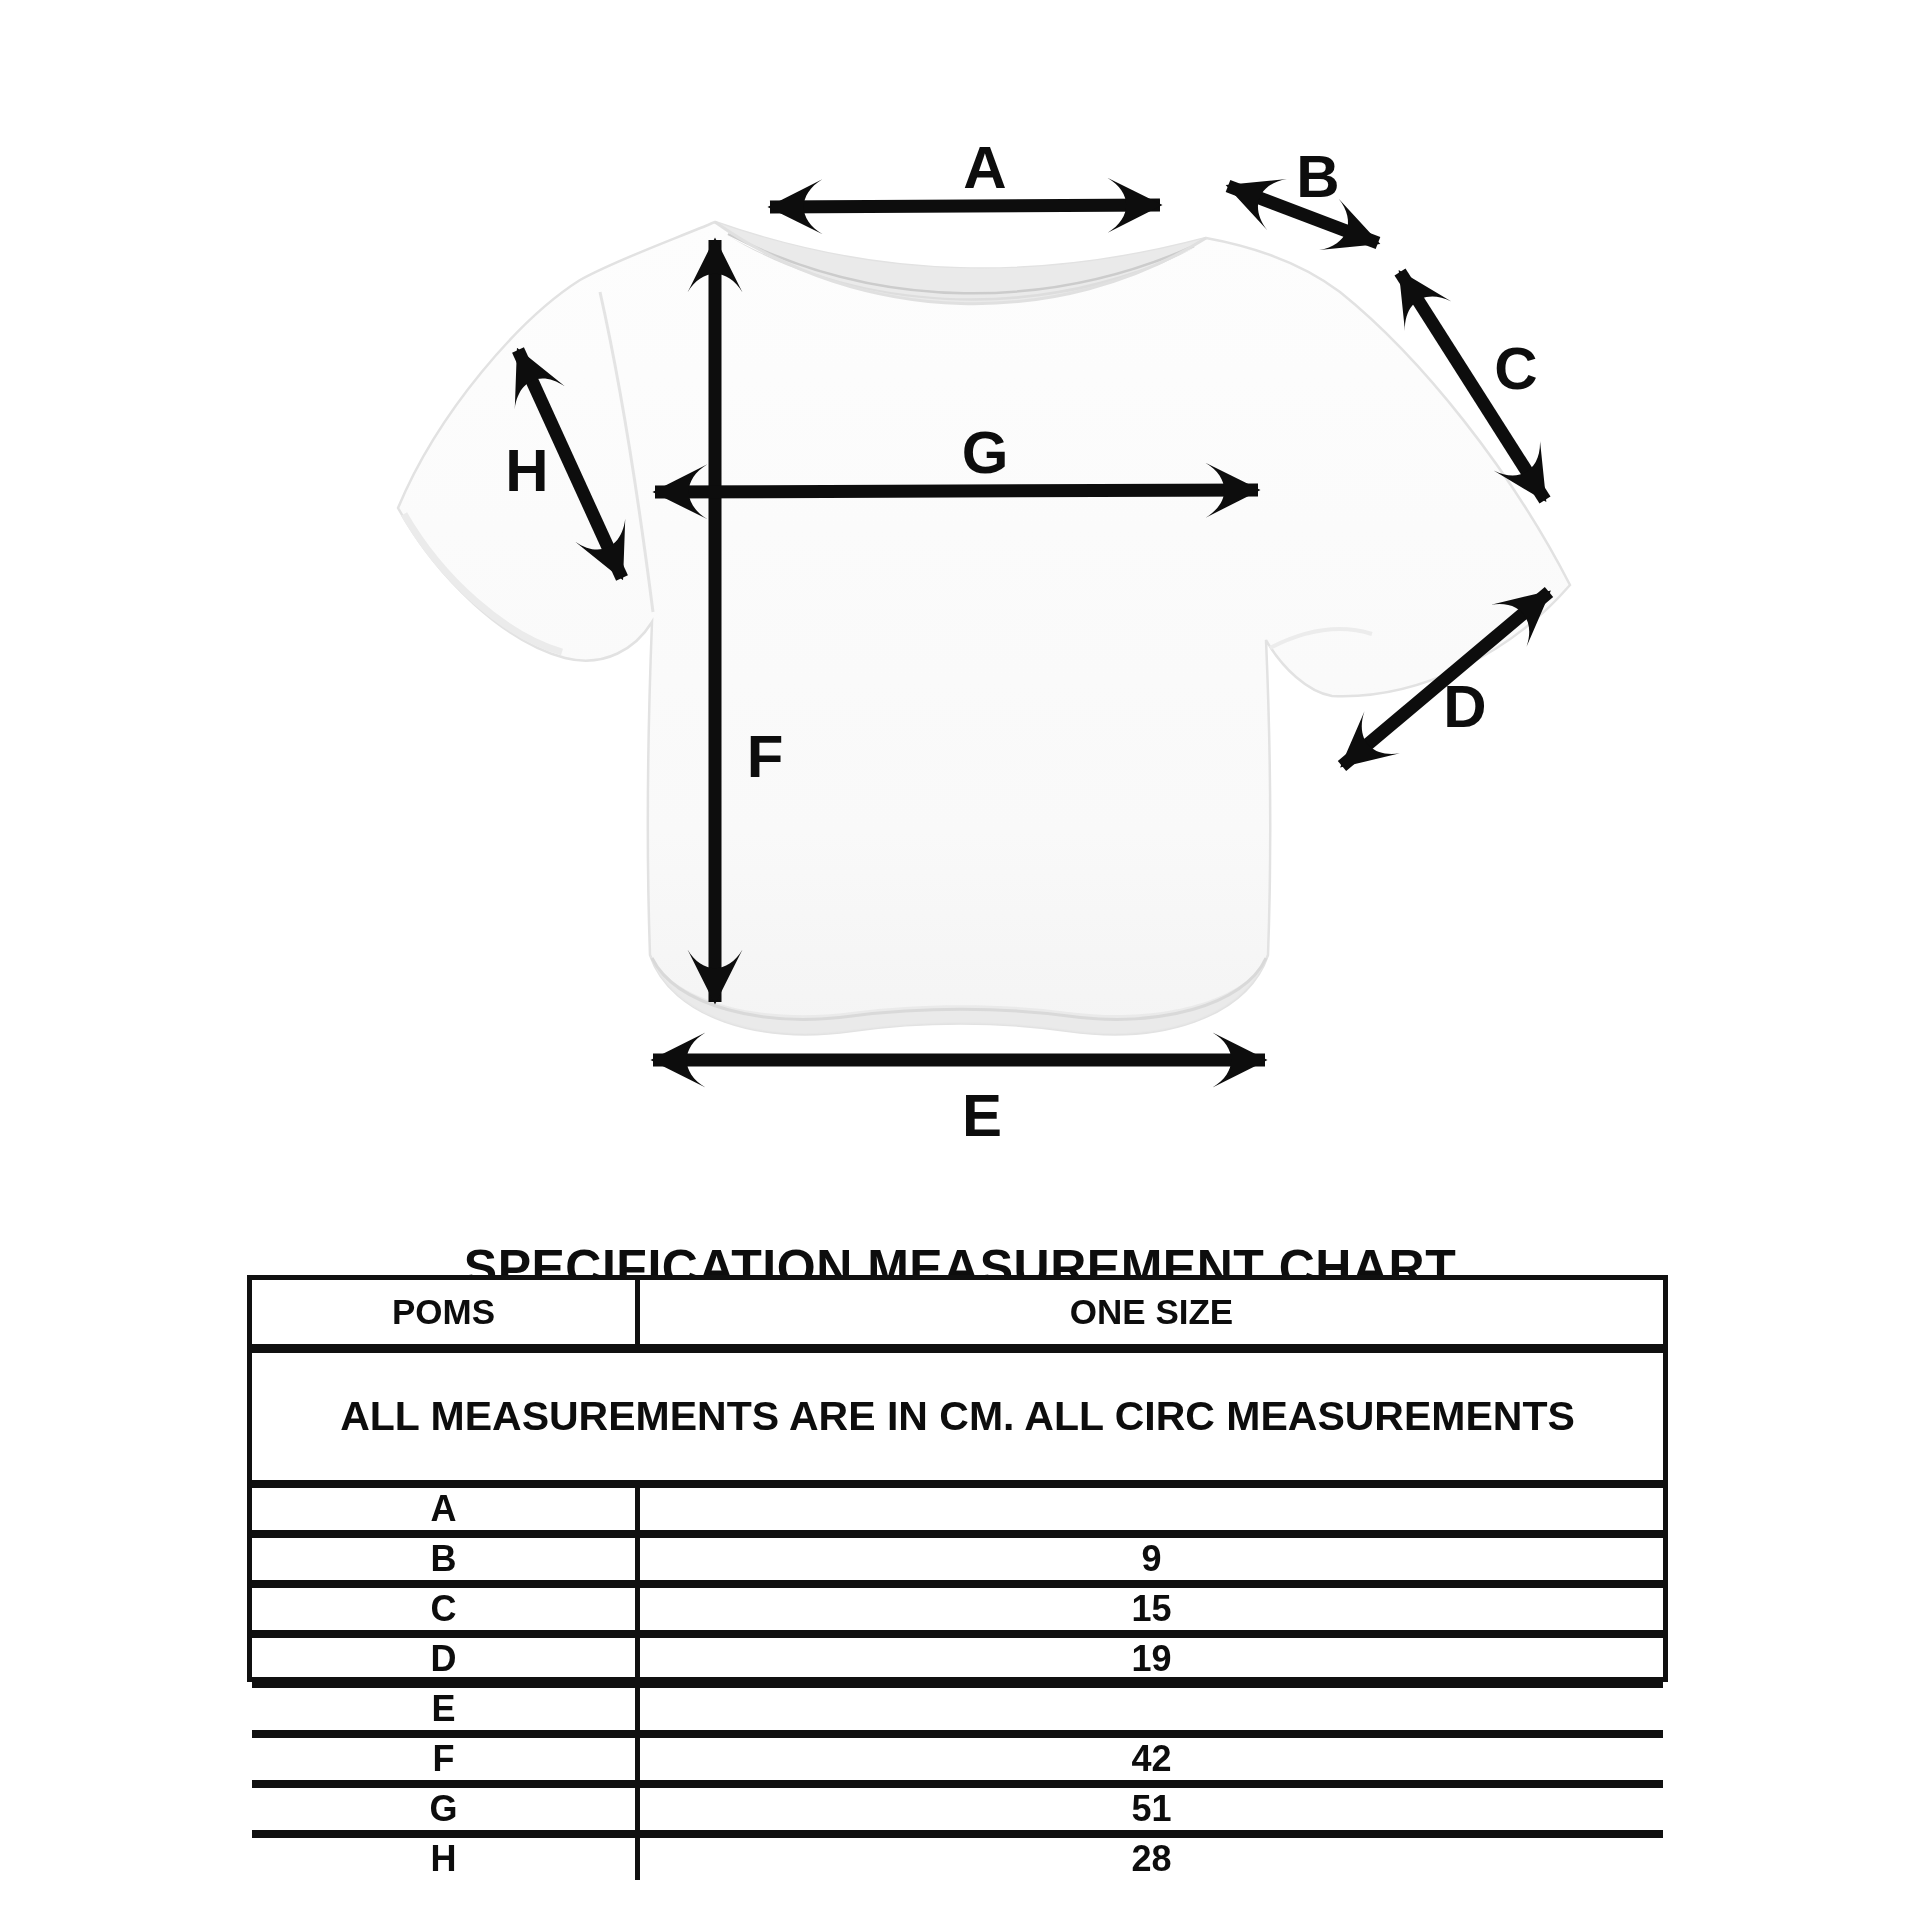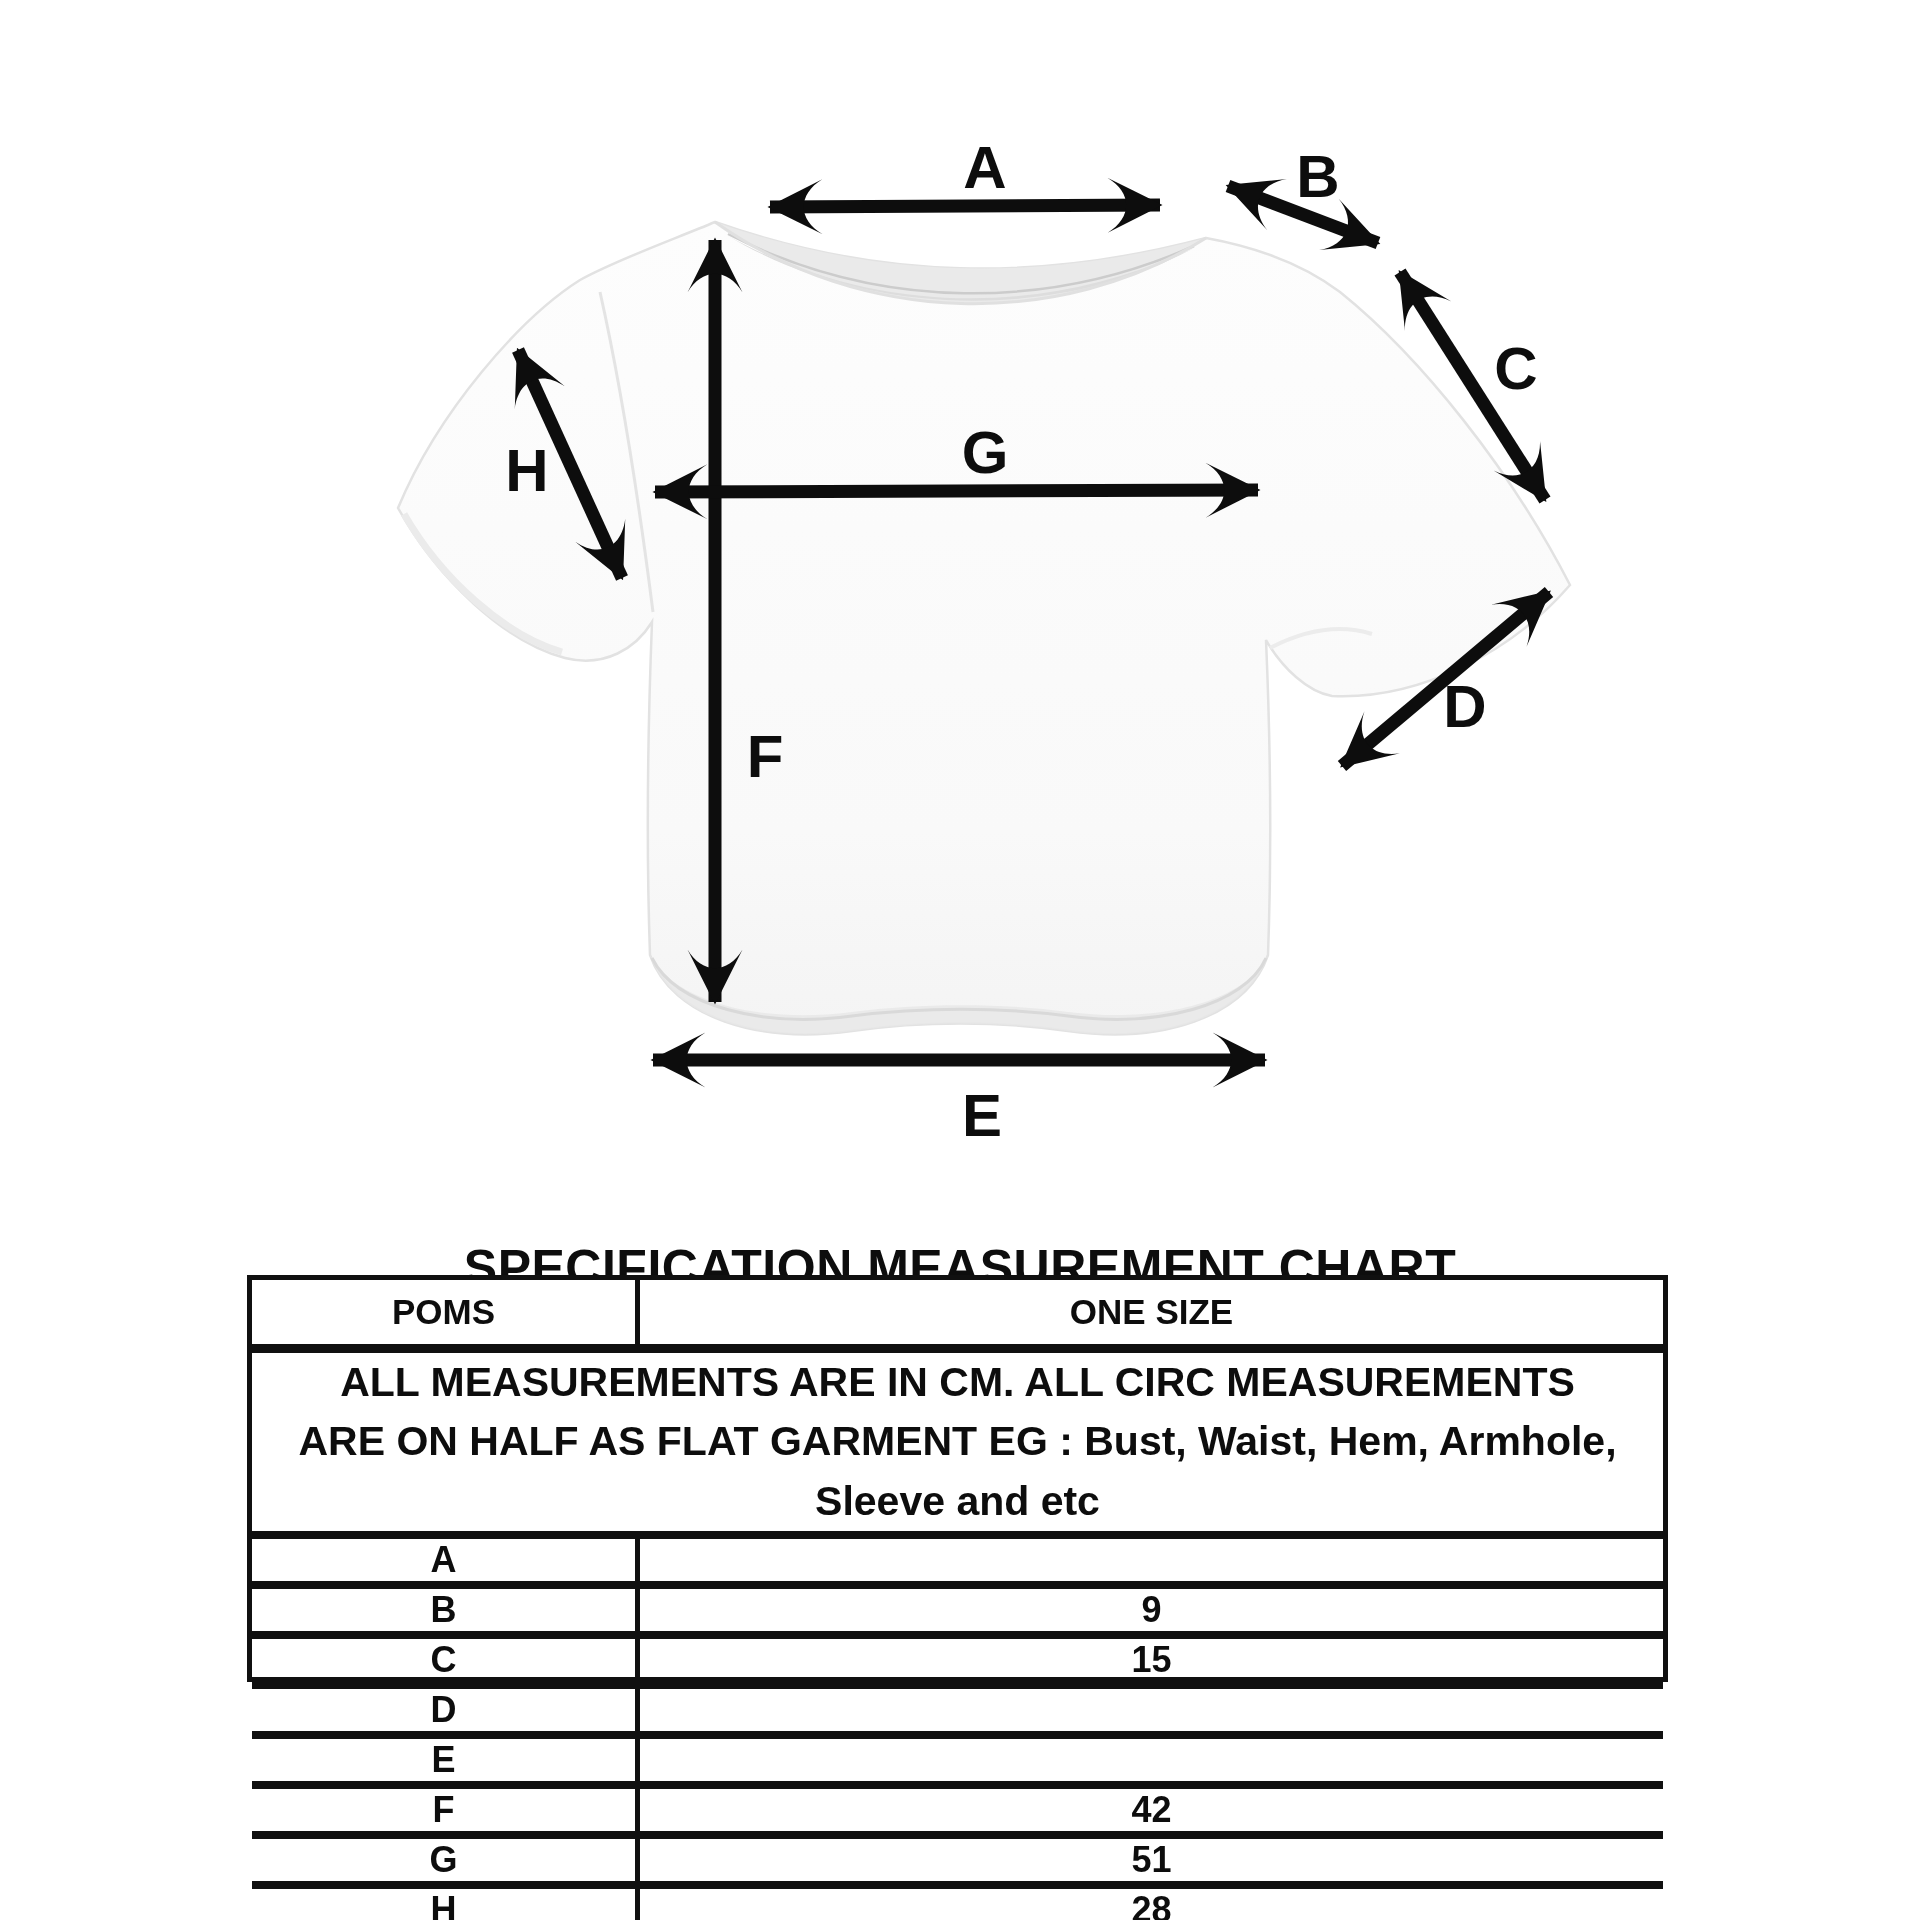--- a/index.html
+++ b/index.html
@@ -156,36 +156,36 @@
 
   <div class="spec-table">
 
     <div class="t-header">
       <div class="t-cell col-divider">POMS</div>
       <div class="t-cell">ONE SIZE</div>
     </div>
 
     <div class="t-note">
       <div>ALL MEASUREMENTS ARE IN CM. ALL CIRC MEASUREMENTS</div>
-      <div>ARE ON HALF AS FLAT GARMENT EG : Bust, Waist, Hem, Armhole,  Sleeve and etc</div>
     </div>
 
     <div class="t-row">
       <div class="t-cell col-divider">A</div>
     </div>
     <div class="t-row">
       <div class="t-cell col-divider">B</div>
       <div class="t-cell">9</div>
     </div>
     <div class="t-row">
       <div class="t-cell col-divider">C</div>
       <div class="t-cell">15</div>
     </div>
     <div class="t-row">
       <div class="t-cell col-divider">D</div>
+      <div class="t-cell">19</div>
     </div>
     <div class="t-row">
       <div class="t-cell col-divider">E</div>
     </div>
     <div class="t-row">
       <div class="t-cell col-divider">F</div>
       <div class="t-cell">42</div>
     </div>
     <div class="t-row">
       <div class="t-cell col-divider">G</div>

